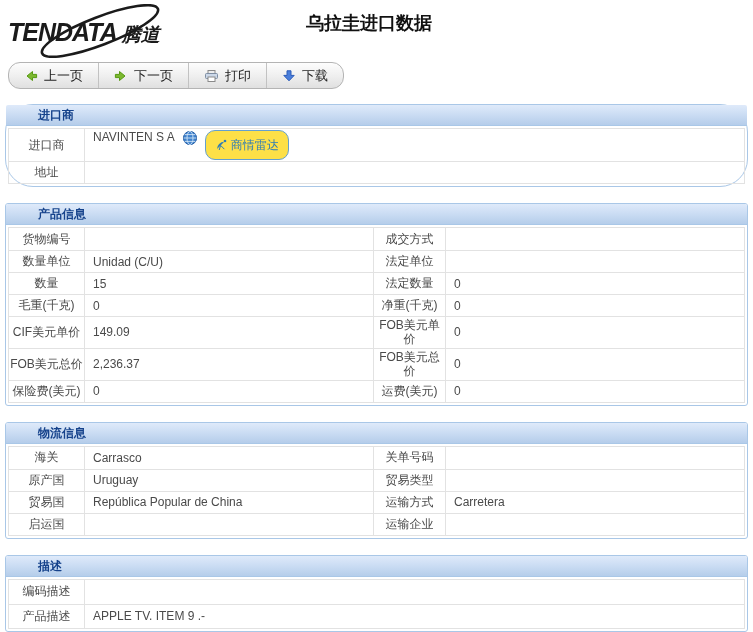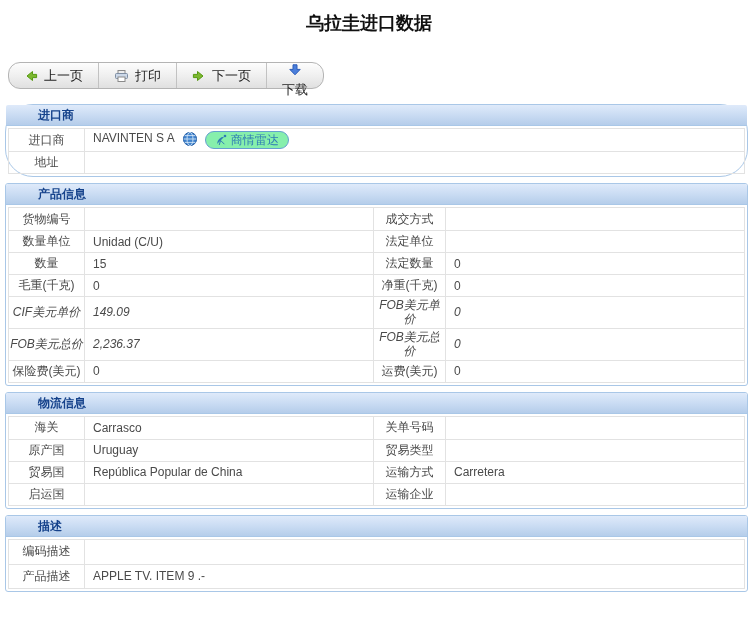--- a/index.html
+++ b/index.html
@@ -40,100 +40,108 @@
     background: linear-gradient(to bottom, #fdfdfd, #eeeeee 55%, #e0e0e0);
     height: 27px; align-items: stretch;
   }
   .tbtn {
     display: flex; align-items: center; gap: 6px;
     padding: 0 15px; border: none; background: transparent;
     border-right: 1px solid #c2c2c2;
     font-family: "Liberation Sans", sans-serif;
     font-size: 13px; color: #222; cursor: pointer; line-height: 1;
   }
-  .tbtn:last-child { border-right: none; flex-direction: column; }
+  .tbtn:last-child { border-right: none; }
   .tbtn .ic { display: inline-flex; }
 
   
-  .panel { border: 1px solid #a9c7e7; border-radius: 3px; margin-top: 6px; background: #fff; }
+  .panel { border: 1px solid #a9c7e7; border-radius: 3px; margin-top: 16px; background: #fff; }
   .panel.first { margin-top: 15px; border-radius: 28px; }
   .panel-header {
     height: 21px; line-height: 21px;
     padding-left: 32px;
     background: linear-gradient(to bottom, #dfeafa, #cadcf3 50%, #b5cdea);
     border-bottom: 1px solid #a9c7e7;
     border-radius: 2px 2px 0 0;
     color: #15428b; font-weight: bold; font-size: 12px;
   }
   .panel-body { padding: 2px; }
   .grid { border: 1px solid #e2e2e2; }
   .row { display: grid; min-height: 22px; border-top: 1px solid #e2e2e2; }
   .row:first-child { border-top: none; }
   .row.single { grid-template-columns: 76px 1fr; }
   .row.double { grid-template-columns: 76px 289px 72px 1fr; }
-  .row.tall { min-height: 30px; font-style: italic; }
+  .row.tall { min-height: 30px; }
   .row.desc { min-height: 24px; }
   .cell { display: flex; align-items: center; }
   .cell.label {
     justify-content: center; text-align: center;
     border-right: 1px solid #e2e2e2;
     padding: 1px 1px; line-height: 1.2; color: #4a4a4a;
   }
   .cell.label.narrow { padding: 1px 5px; }
   .cell.value { padding: 1px 8px; color: #4a4a4a; }
   .cell.value.mid { border-right: 1px solid #e2e2e2; }
 
   
   .value-flex { display: flex; align-items: flex-start; gap: 7px; }
   .globe-btn { display: inline-flex; border: none; background: transparent; padding: 0; cursor: pointer; }
   .badge {
     display: inline-flex; align-items: center; gap: 4px;
     border: 1px solid #64a0cf; border-radius: 10px;
-    height: 18px; padding: 0 9px;
-    background: #86efac;
+    height: 30px; padding: 0 9px;
+    background: #fde047;
     color: #2f7cb5; font-size: 12px; cursor: pointer;
   }
 </style>
 </head>
 <body>
 
 <div class="page">
 
   
   <div class="masthead">
+    <div class="logo">
+      <svg class="logo-swoosh" width="140" height="54" viewBox="0 0 140 54">
+        <ellipse cx="68" cy="27" rx="62" ry="14" fill="none" stroke="#1b1b1b" stroke-width="2.6" transform="rotate(-21 68 27)"></ellipse>
+      </svg>
+      <div class="logo-row">
+        <span class="logo-en">TENDATA</span><span class="logo-cn">腾道</span>
+      </div>
+    </div>
     <div class="page-title">乌拉圭进口数据</div>
   </div>
 
   
   <div class="toolbar">
     <button class="tbtn">
       <span class="ic">
         <svg width="14" height="14" viewBox="0 0 14 14">
             <path d="M8.5 2.5 L3 7 L8.5 11.5 V8.6 H12.6 V5.4 H8.5 Z" fill="#7cb82f" stroke="#559911" stroke-width="1"></path>
           </svg>
       </span>
       <span>上一页</span>
+    </button>
+    <button class="tbtn">
+      <span class="ic">
+        <svg width="14" height="14" viewBox="0 0 14 14">
+            <path d="M5.5 2.5 L11 7 L5.5 11.5 V8.6 H1.4 V5.4 H5.5 Z" fill="#7cb82f" stroke="#559911" stroke-width="1"></path>
+          </svg>
+      </span>
+      <span>下一页</span>
     </button>
     <button class="tbtn">
       <span class="ic">
         <svg width="15" height="14" viewBox="0 0 15 14">
           <rect x="4" y="1.5" width="7" height="3.5" fill="#ededed" stroke="#8a8a8a"></rect>
           <rect x="1.5" y="4.5" width="12" height="5" rx="1" fill="#ccd8e8" stroke="#7e8ea3"></rect>
           <rect x="4" y="8" width="7" height="4.5" fill="#ffffff" stroke="#8a8a8a"></rect>
         </svg>
       </span>
       <span>打印</span>
-    </button>
-    <button class="tbtn">
-      <span class="ic">
-        <svg width="14" height="14" viewBox="0 0 14 14">
-            <path d="M5.5 2.5 L11 7 L5.5 11.5 V8.6 H1.4 V5.4 H5.5 Z" fill="#7cb82f" stroke="#559911" stroke-width="1"></path>
-          </svg>
-      </span>
-      <span>下一页</span>
     </button>
     <button class="tbtn">
       <span class="ic">
         <svg width="14" height="14" viewBox="0 0 14 14">
             <path d="M5 1.8 H9 V6.4 H12.2 L7 11.8 L1.8 6.4 H5 Z" fill="#4a7edb" stroke="#2c5cb8" stroke-width="1"></path>
           </svg>
       </span>
       <span>下载</span>
     </button>
   </div>

